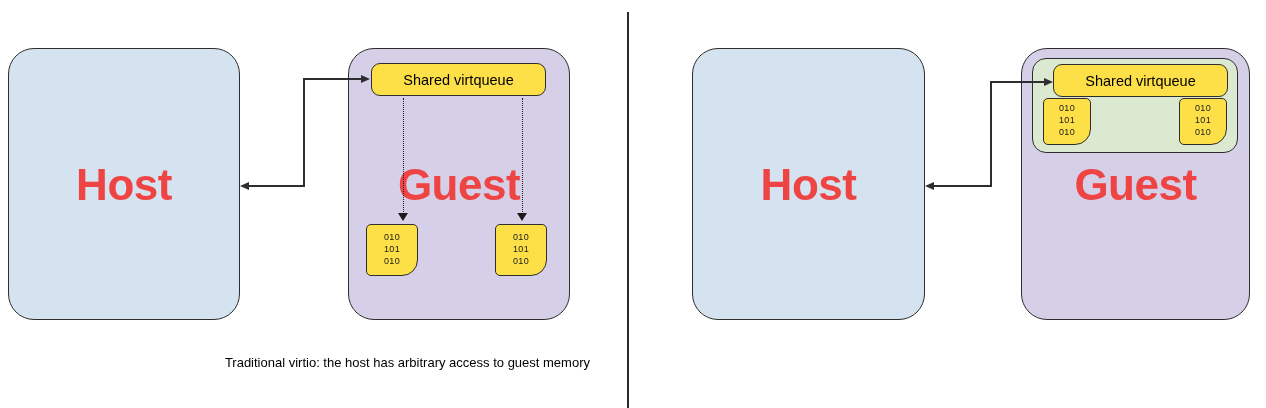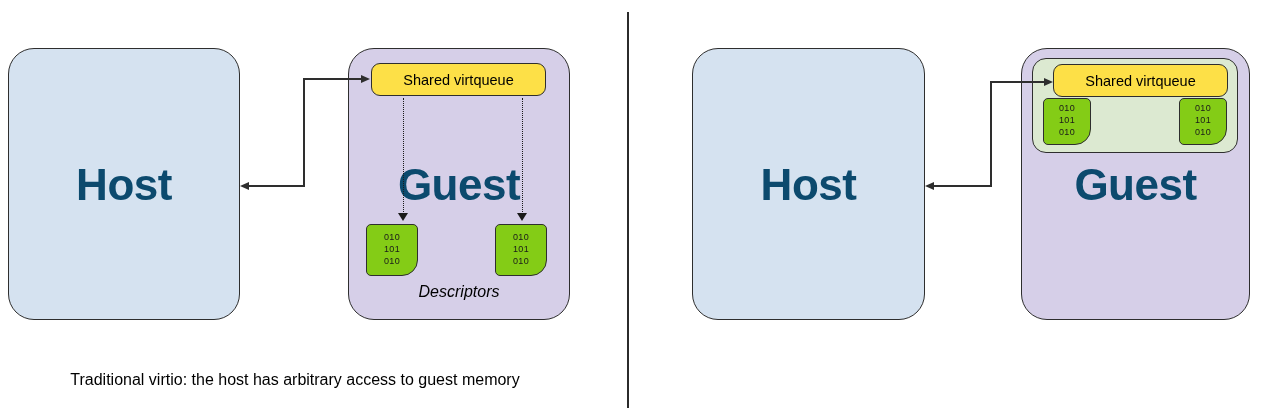--- a/index.html
+++ b/index.html
@@ -38,21 +38,21 @@
     border: 1.6px solid #2e2e2e;
     border-radius: 26px;
   }
   .host-box  { background: #d5e2f0; }
   .guest-box { background: #d6cfe8; }
 
   .biglabel {
     position: absolute;
     font-size: 44px;
     font-weight: bold;
-    color: #0c4a6e;
+    color: #ef4444;
     letter-spacing: -0.5px;
     white-space: nowrap;
     text-align: center;
   }
 
   
   .vq-box {
     position: absolute;
     background: #fde047;
     border: 1.6px solid #2e2e2e;
@@ -63,21 +63,21 @@
   }
   .vq-label {
     font-size: 14.5px;
     color: #000;
     white-space: nowrap;
   }
 
   
   .desc-box {
     position: absolute;
-    background: #84cc16;
+    background: #fde047;
     border: 1.6px solid #2e2e2e;
     border-radius: 5px 5px 16px 5px;
     display: flex;
     flex-direction: column;
     align-items: center;
     justify-content: center;
     gap: 1px;
     padding-bottom: 2px;
     text-align: right;
   }
@@ -137,25 +137,25 @@
     position: absolute;
     width: 0; height: 0;
     border-top: 4.5px solid transparent;
     border-bottom: 4.5px solid transparent;
     border-right: 9px solid #2e2e2e;
   }
 
   
   .caption {
     position: absolute;
-    top: 371px;
-    font-size: 16px;
+    top: 355px;
+    font-size: 13px;
     color: #000;
     white-space: nowrap;
-    text-align: center;
+    text-align: right;
   }
 </style>
 </head>
 <body>
 
 <div id="stage">
 
   <div class="panel left">
 
     <div class="bigbox host-box" style="left:8px; top:48px; width:232px; height:272px;">
@@ -181,21 +181,20 @@
       <span class="desc-line">101</span>
       <span class="desc-line">010</span>
     </div>
 
     <div class="desc-box" style="left:495px; top:224px; width:52px; height:52px;">
       <span class="desc-line">010</span>
       <span class="desc-line">101</span>
       <span class="desc-line">010</span>
     </div>
 
-    <div class="descriptors-caption" style="left:348px; top:283px; width:222px;">Descriptors</div>
 
     <div class="conn-h" style="left:303px; top:78px; width:58px;"></div>
     <div class="conn-v" style="left:303px; top:78px; height:108px;"></div>
     <div class="conn-h" style="left:249px; top:185px; width:56px;"></div>
     <div class="arrowhead-right" style="left:361px; top:74.5px;"></div>
     <div class="arrowhead-left" style="left:240px; top:181.5px;"></div>
 
     <div class="caption" style="left:0px; width:590px;">Traditional virtio: the host has arbitrary access to guest memory</div>
   </div>
 

